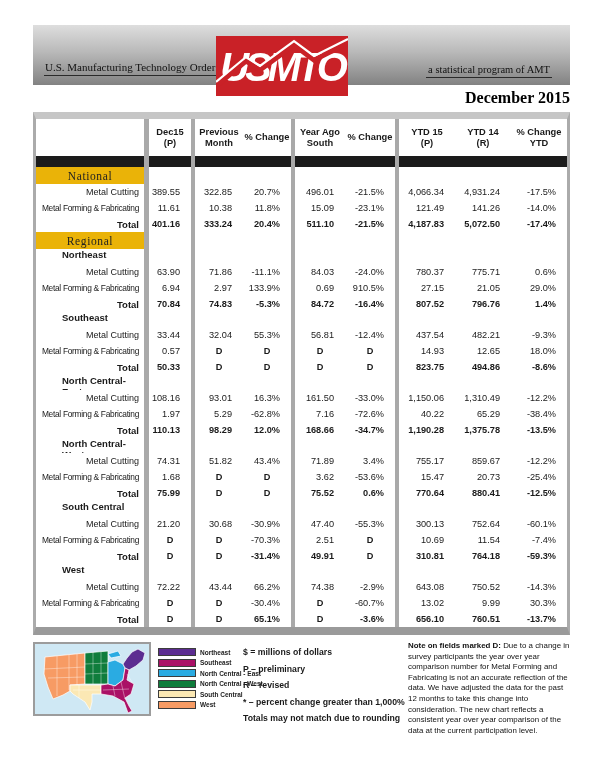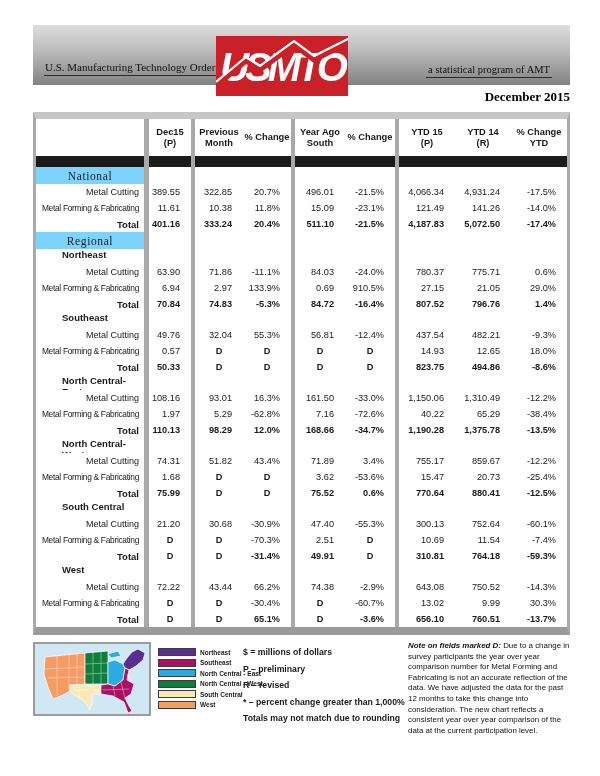--- a/index.html
+++ b/index.html
@@ -12,36 +12,36 @@
   .org-label{position:absolute;left:44px;top:61px;font-family:"Liberation Serif",serif;
              font-size:11px;color:#111;border-bottom:1px solid #2a2a2a;padding:0 3px 2px 1px;}
   .amt-label{position:absolute;right:48px;top:64px;font-family:"Liberation Serif",serif;
              font-size:10.5px;color:#111;border-bottom:1px solid #2a2a2a;padding:0 2px 2px 2px;}
   .logo{position:absolute;left:216px;top:36px;width:132px;height:60px;background:#c92127;
         display:flex;align-items:center;justify-content:center;overflow:hidden;}
   .logo-text{color:#fff;font-weight:bold;font-style:italic;font-size:40px;letter-spacing:-4px;
              transform:translateY(1px);}
   .logo-zig{position:absolute;left:0;top:0;width:132px;height:60px;}
   .date-title{position:absolute;right:30px;top:89px;font-family:"Liberation Serif",serif;
-              font-weight:bold;font-size:13px;color:#000;}
+              font-weight:bold;font-size:16px;color:#000;}
 
   
   .orders-table{position:absolute;left:33px;top:112px;width:537px;box-sizing:border-box;
                 border-style:solid;border-color:#c6c6c6 #ababab #9a9a9a #ababab;
                 border-width:7px 3px 8px 3px;background:#fff;}
   .trow{display:grid;grid-template-columns:108px 5px 42px 4px 48px 48px 4px 50px 50px 4px 56px 56px 56px;}
   .trow>div{box-sizing:border-box;overflow:hidden;}
   .sep{background:#a9a9a9;}
   .thead{height:37px;}
   .hcell{display:flex;align-items:center;justify-content:center;text-align:center;
          font-weight:bold;font-size:9.3px;line-height:1.15;white-space:pre-line;}
   .bb-row{height:11px;}
   .bb{background:#1b1b1b;}
   .band-row{height:17px;}
-  .band-label{background:#7dd3fc;font-family:"Liberation Serif",serif;font-size:11.5px;
+  .band-label{background:#eab308;font-family:"Liberation Serif",serif;font-size:11.5px;
               letter-spacing:.6px;color:#222;display:flex;align-items:center;justify-content:center;}
   .region-row{height:15px;}
   .region-label{font-weight:bold;font-size:9.5px;padding-left:26px;display:flex;align-items:flex-start;}
   .data-row{height:16px;}
   .dlabel{font-size:9px;display:flex;align-items:center;justify-content:flex-end;
           padding-right:5px;white-space:nowrap;}
   .dlabel.long{font-size:8.4px;letter-spacing:-0.3px;}
   .dlabel.total{font-weight:bold;font-size:9.5px;}
   .val{font-size:9.2px;display:flex;align-items:center;justify-content:flex-end;padding-right:11px;}
   .val.center{justify-content:center;padding-right:0;font-weight:bold;}
@@ -51,21 +51,21 @@
   .map-box{position:absolute;left:33px;top:642px;width:118px;height:74px;background:#cfe8f4;
            border:2px solid #9c9c9c;box-sizing:border-box;}
   .map-box svg{display:block;width:100%;height:100%;}
   .legend{position:absolute;left:158px;top:648px;}
   .legend-item{display:flex;align-items:center;margin-bottom:2.5px;}
   .legend-swatch{width:38px;height:8px;border:1px solid #3c3c3c;margin-right:4px;box-sizing:border-box;}
   .legend-label{font-size:6.5px;font-weight:bold;color:#222;white-space:nowrap;}
   .key-notes{position:absolute;left:243px;top:647px;width:172px;}
   .key-note{font-weight:bold;font-size:8.7px;margin-bottom:6.5px;white-space:nowrap;}
   .note-d{position:absolute;left:408px;top:641px;width:163px;font-size:7.9px;line-height:10.6px;color:#111;}
-  .note-d .nd-title{font-weight:bold;font-style:italic;}
+  .note-d .nd-title{font-weight:bold;}
 </style>
 </head>
 <body>
 
 <div class="page">
 
   <div class="topbar"></div>
   <div class="org-label">U.S. Manufacturing Technology Orders</div>
   <div class="amt-label">a statistical program of AMT</div>
   <div class="logo">
@@ -259,21 +259,21 @@
         <div class=""></div>
         <div class=""></div>
         <div class="sep"></div>
         <div class=""></div>
         <div class=""></div>
         <div class=""></div>
       </div>
       <div class="trow data-row">
         <div class="dlabel">Metal Cutting</div>
         <div class="sep"></div>
-        <div class="val">49.76</div>
+        <div class="val">33.44</div>
         <div class="sep"></div>
         <div class="val">32.04</div>
         <div class="val">55.3%</div>
         <div class="sep"></div>
         <div class="val">56.81</div>
         <div class="val">-12.4%</div>
         <div class="sep"></div>
         <div class="val">437.54</div>
         <div class="val">482.21</div>
         <div class="val">-9.3%</div>

